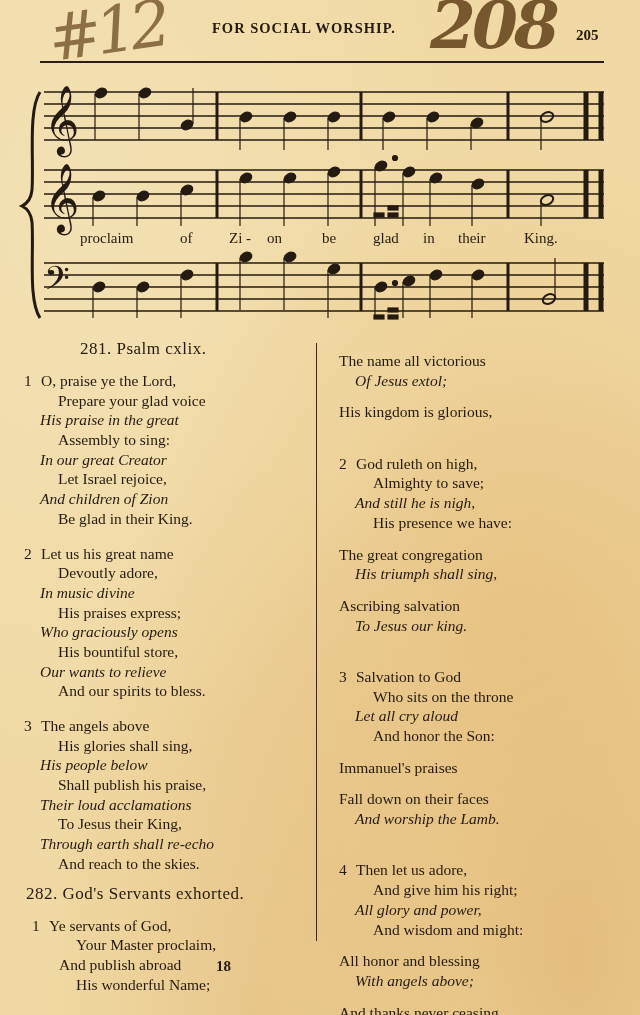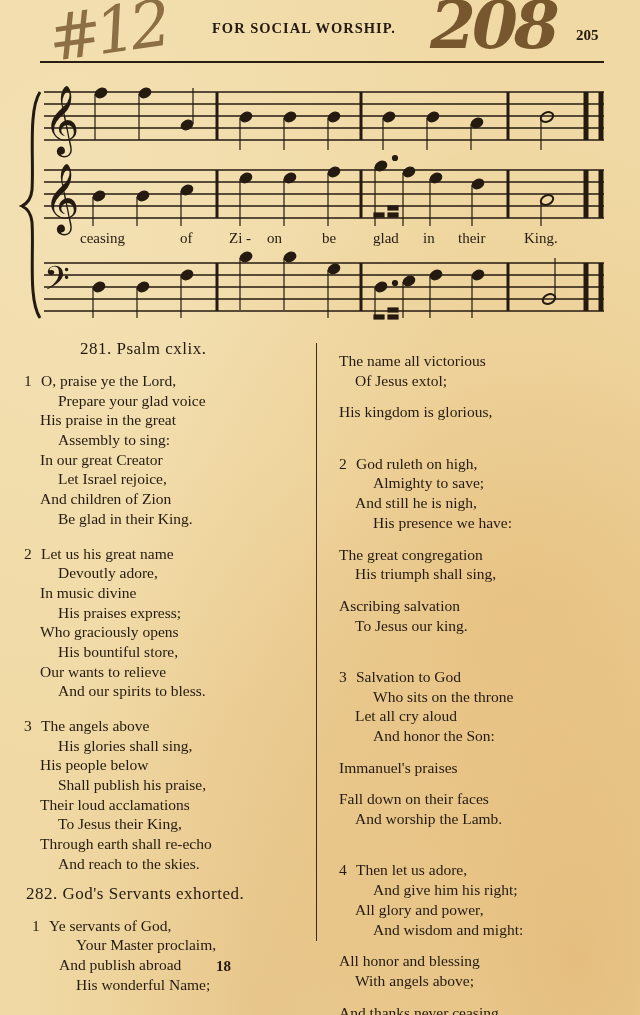--- a/index.html
+++ b/index.html
@@ -42,21 +42,21 @@
   .col-right { left: 339px; top: 339px; width: 290px; }
   .col-divider {
     position: absolute; left: 316px; top: 343px; width: 1px; height: 598px; background: #3a2a18;
   }
   .hymn-title {
     font-weight: normal; letter-spacing: 0.5px; font-size: 17px; height: 20px;
   }
   .verse-line { white-space: nowrap; height: 19.7px; }
   .verse-gap { height: 19.7px; }
   .i0 { padding-left: 0; margin-top: 12px; }
-  .i1 { padding-left: 16px; }
+  .i1 { padding-left: 16px; font-style: italic; }
   .i2 { padding-left: 34px; }
   .num { display: inline-block; width: 17px; }
   .footer-sig { position: absolute; top: 958px; left: 216px; font-size: 15px; font-weight: bold; }
 </style>
 </head>
 <body>
 
 <div class="running-head">FOR SOCIAL WORSHIP.</div>
 <div class="page-number">205</div>
 <div class="handwritten hw-left">#12</div>
@@ -196,21 +196,21 @@
       <line x1="472" y1="276" x2="472" y2="318"></line>
     <ellipse cx="549" cy="299" rx="6.5" ry="4.5" transform="rotate(-25 549 299)" fill="none" stroke-width="2"></ellipse>
       <line x1="555" y1="298" x2="555" y2="258"></line>
     <rect x="374" y="315" width="10" height="4"></rect>
       <rect x="388" y="315" width="10" height="4"></rect>
       <rect x="388" y="308" width="10" height="4"></rect>
   </g>
 </svg>
 
 <div class="lyrics-line">
-  <span class="lyric" style="left:80px">ceasing</span>
+  <span class="lyric" style="left:80px">proclaim</span>
   <span class="lyric" style="left:180px">of</span>
   <span class="lyric" style="left:229px">Zi -</span>
   <span class="lyric" style="left:267px">on</span>
   <span class="lyric" style="left:322px">be</span>
   <span class="lyric" style="left:373px">glad</span>
   <span class="lyric" style="left:423px">in</span>
   <span class="lyric" style="left:458px">their</span>
   <span class="lyric" style="left:524px">King.</span>
 </div>
 

